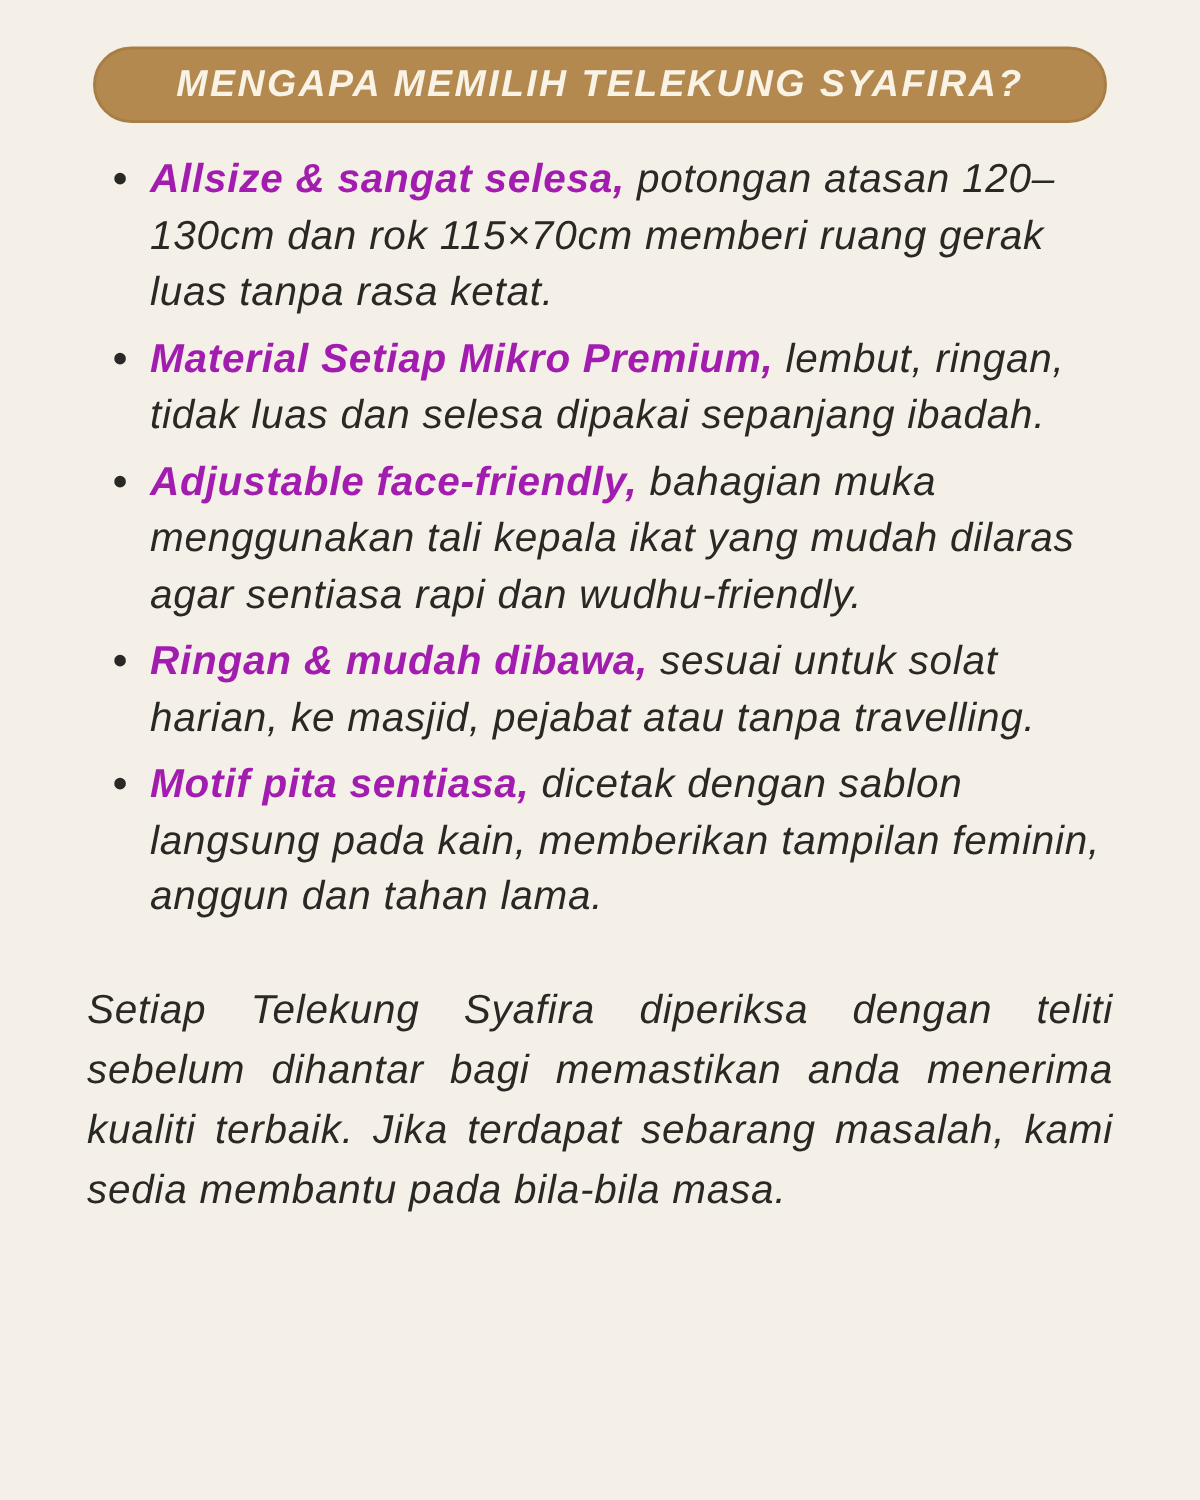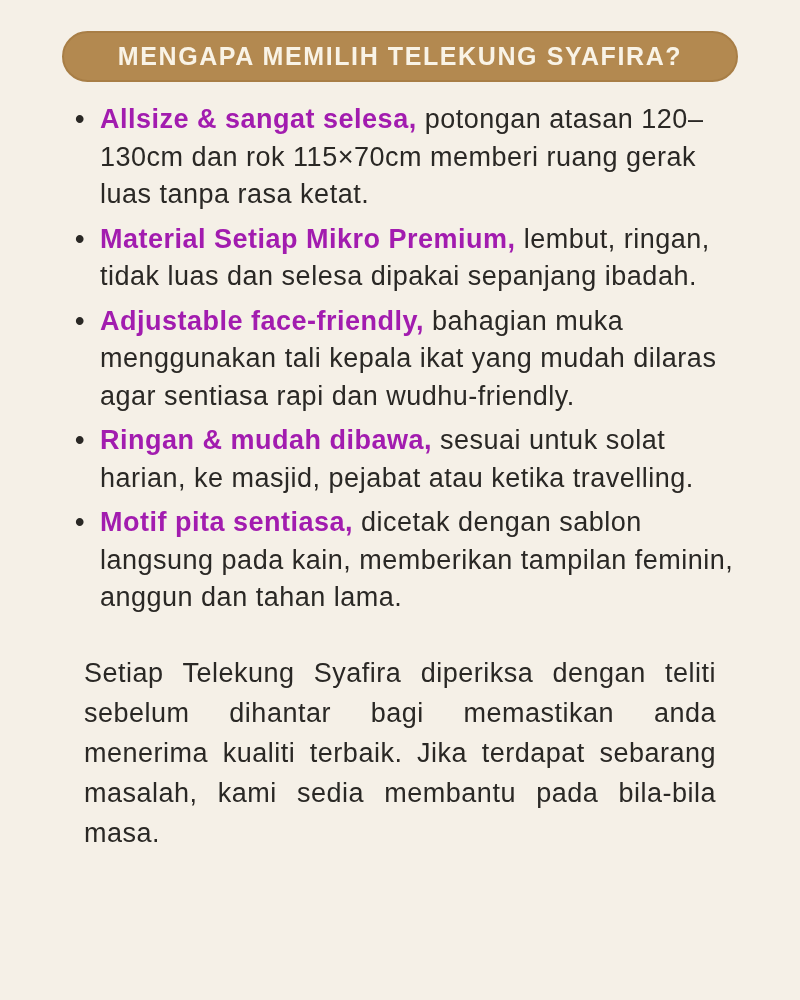--- a/index.html
+++ b/index.html
@@ -2,21 +2,21 @@
 <html style="--page-bg: #f5f0e7; --banner-bg: #b38950; --banner-border: #a87e46; --banner-text: #f9f3e6; --body-text: #2a2825;"><head>
 <meta charset="utf-8">
 <style>
   :root{
     --page-bg:#f5f0e7;
     --banner-bg:#b38950;
     --banner-border:#a87e46;
     --banner-text:#f9f3e6;
     --body-text:#2a2825;
   }
-  *{margin:0;padding:0;box-sizing:border-box;}
+  *{margin:0;padding:0;box-sizing:border-box;font-style:italic;}
   html,body{width:800px;}
   body{font-family:"Liberation Sans", sans-serif;}
   .page{
     width:800px;height:1000px;
     background:var(--page-bg);
     overflow:hidden;
     position:relative;
   }
   .banner{
     margin:31px 62px 0;
@@ -49,21 +49,21 @@
     flex:0 0 38px;
     padding-left:13px;
     font-weight:700;
   }
   .benefit-body{flex:1;}
   .lead{
     font-weight:700;
     color:#a21caf;
   }
   .closing{
-    margin:37px 84px 0;
+    margin:37px 58px 0;
     color:var(--body-text);
     font-size:27px;
     line-height:1.48;
     letter-spacing:0.5px;
     text-align:justify;
   }
 </style>
 </head>
 <body>
 
@@ -81,21 +81,21 @@
     <li>
       <span class="bullet">•</span>
       <span class="benefit-body"><span class="lead">Material Setiap Mikro Premium,</span><span> lembut, ringan, tidak luas dan selesa dipakai sepanjang ibadah.</span></span>
     </li>
     <li>
       <span class="bullet">•</span>
       <span class="benefit-body"><span class="lead">Adjustable face-friendly,</span><span> bahagian muka menggunakan tali kepala ikat yang mudah dilaras agar sentiasa rapi dan wudhu-friendly.</span></span>
     </li>
     <li>
       <span class="bullet">•</span>
-      <span class="benefit-body"><span class="lead">Ringan &amp; mudah dibawa,</span><span> sesuai untuk solat harian, ke masjid, pejabat atau ketika travelling.</span></span>
+      <span class="benefit-body"><span class="lead">Ringan &amp; mudah dibawa,</span><span> sesuai untuk solat harian, ke masjid, pejabat atau tanpa travelling.</span></span>
     </li>
     <li>
       <span class="bullet">•</span>
       <span class="benefit-body"><span class="lead">Motif pita sentiasa,</span><span> dicetak dengan sablon langsung pada kain, memberikan tampilan feminin, anggun dan tahan lama.</span></span>
     </li>
   </ul>
 
   <p class="closing">Setiap Telekung Syafira diperiksa dengan teliti sebelum dihantar bagi memastikan anda menerima kualiti terbaik. Jika terdapat sebarang masalah, kami sedia membantu pada bila-bila masa.</p>
 
 </div>

